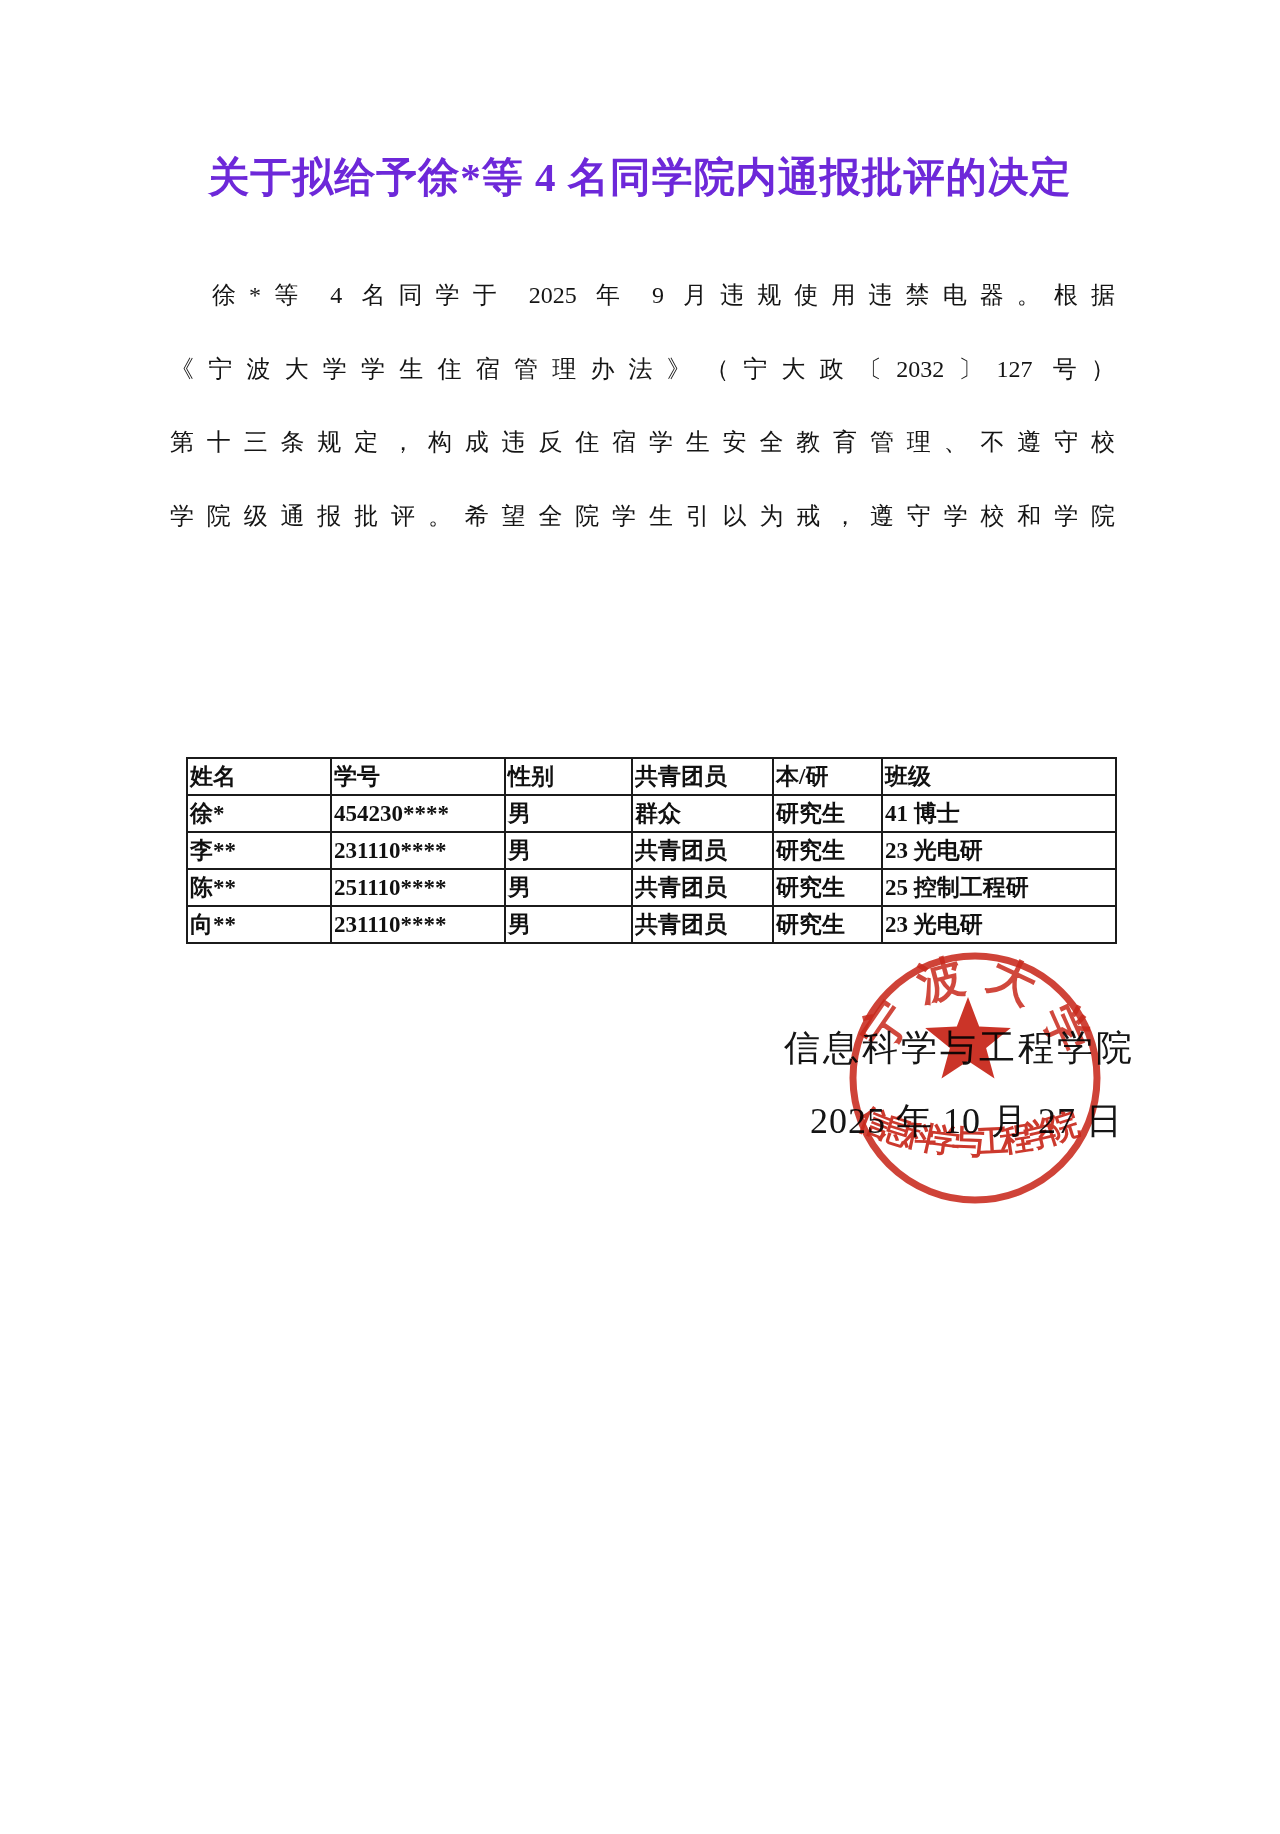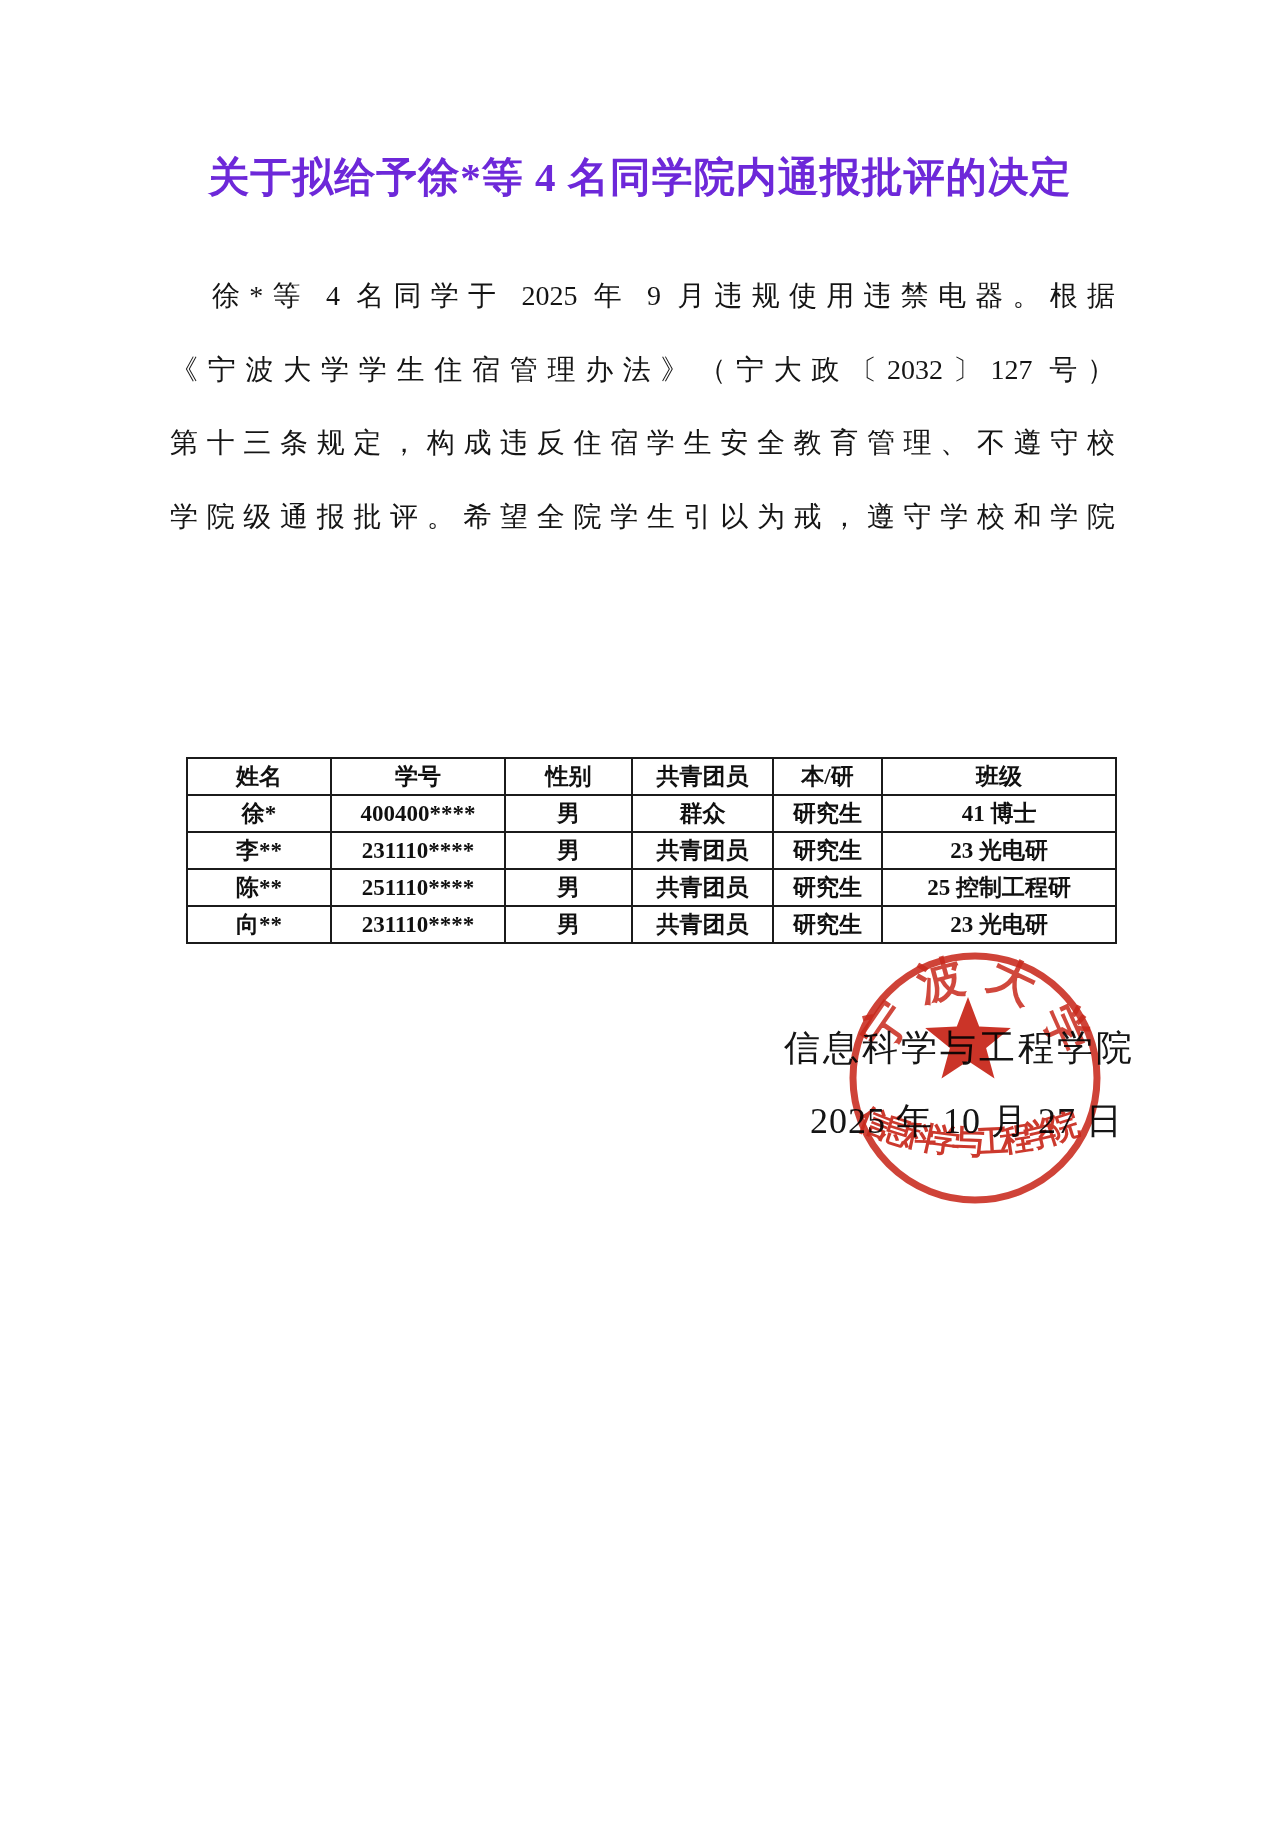--- a/index.html
+++ b/index.html
@@ -8,33 +8,33 @@
     background:#ffffff; overflow:hidden;
     font-family:"Liberation Serif", serif; color:#161616;
   }
   .doc-title {
     position:absolute; top:150px; left:0; width:100%;
     text-align:center; font-size:41px; font-weight:bold; letter-spacing:1px;
     color:#6d28d9;
   }
   .body-paragraph {
     position:absolute; left:170px; top:259px; width:945px;
-    font-size:28px; line-height:73.5px; color:#151515;
+    font-size:24px; line-height:73.5px; color:#151515;
   }
   .body-line { text-align:justify; text-align-last:justify; white-space:nowrap; }
   .body-line.first { text-indent:42px; }
   .body-line.last  { text-align-last:left; white-space:normal; }
   .doc-table {
     position:absolute; left:186px; top:757px; width:929px;
     border-collapse:collapse; table-layout:fixed;
     font-size:23px; color:#101010;
   }
   .doc-table th, .doc-table td {
     border:2px solid #1b1b1b; height:35px; padding:0 2px;
-    text-align:center; vertical-align:middle; font-weight:700;
+    text-align:left; vertical-align:middle; font-weight:700;
     overflow:hidden; white-space:nowrap;
   }
   .signature-line {
     position:absolute; top:1024px; right:145px;
     font-size:36px; letter-spacing:3px; color:#151515;
   }
   .date-line {
     position:absolute; top:1097px; right:157px;
     font-size:36px; letter-spacing:1px; color:#151515;margin-left:27px;
   }
@@ -70,21 +70,21 @@
           <th>学号</th>
           <th>性别</th>
           <th>共青团员</th>
           <th>本/研</th>
           <th>班级</th>
         </tr>
     </thead>
     <tbody>
         <tr>
           <td>徐*</td>
-          <td>400400****</td>
+          <td>454230****</td>
           <td>男</td>
           <td>群众</td>
           <td>研究生</td>
           <td>41 博士</td>
         </tr>
         <tr>
           <td>李**</td>
           <td>231110****</td>
           <td>男</td>
           <td>共青团员</td>

